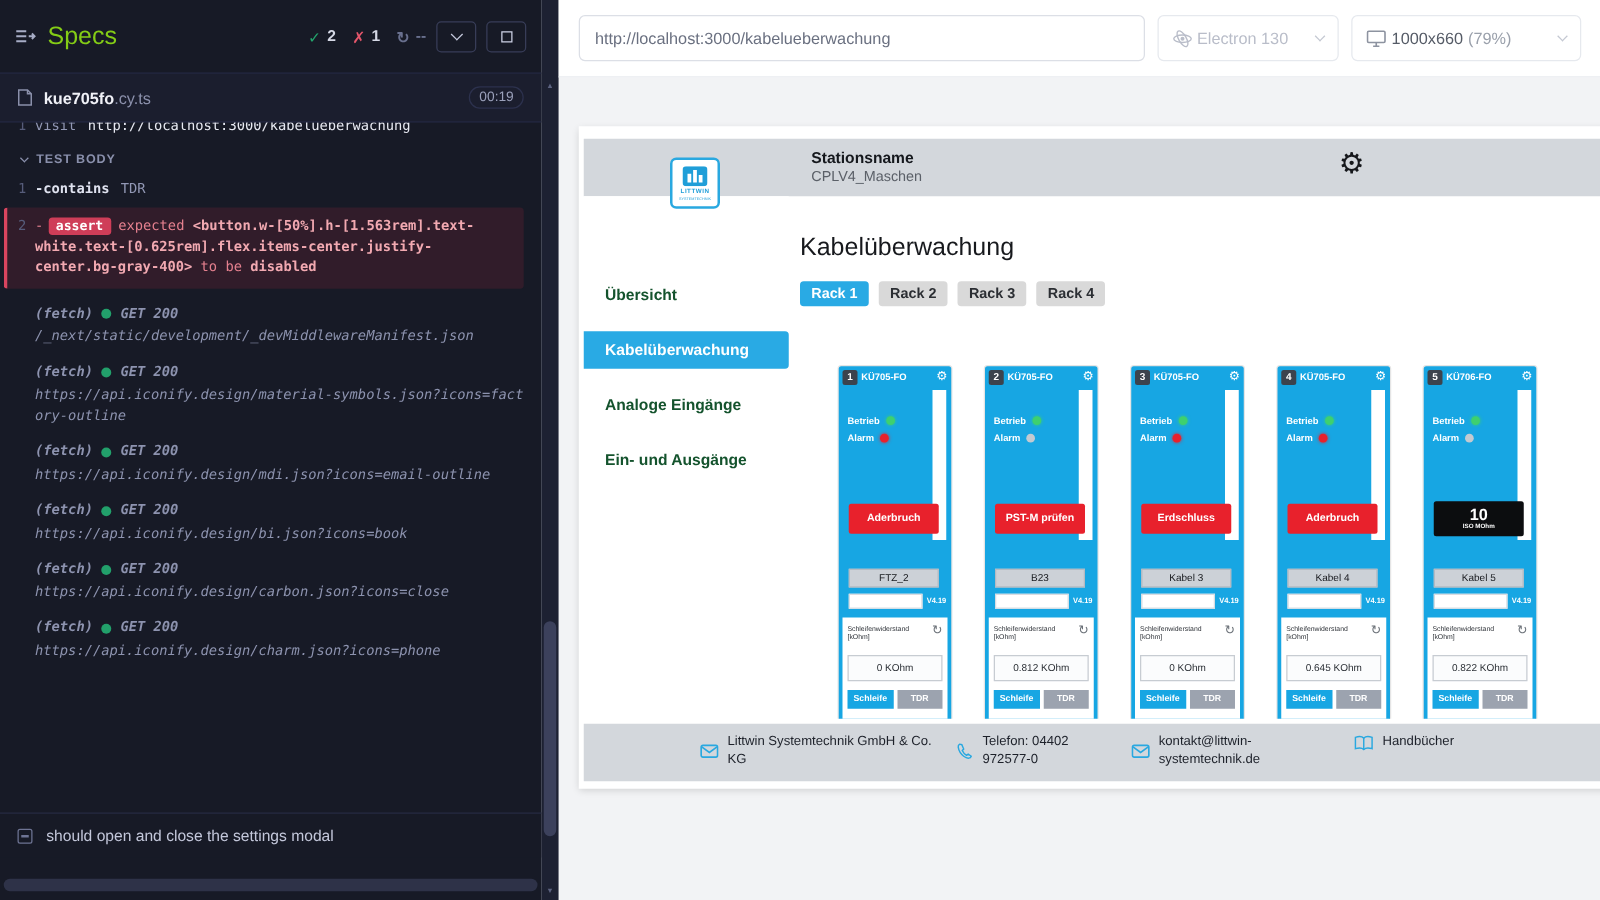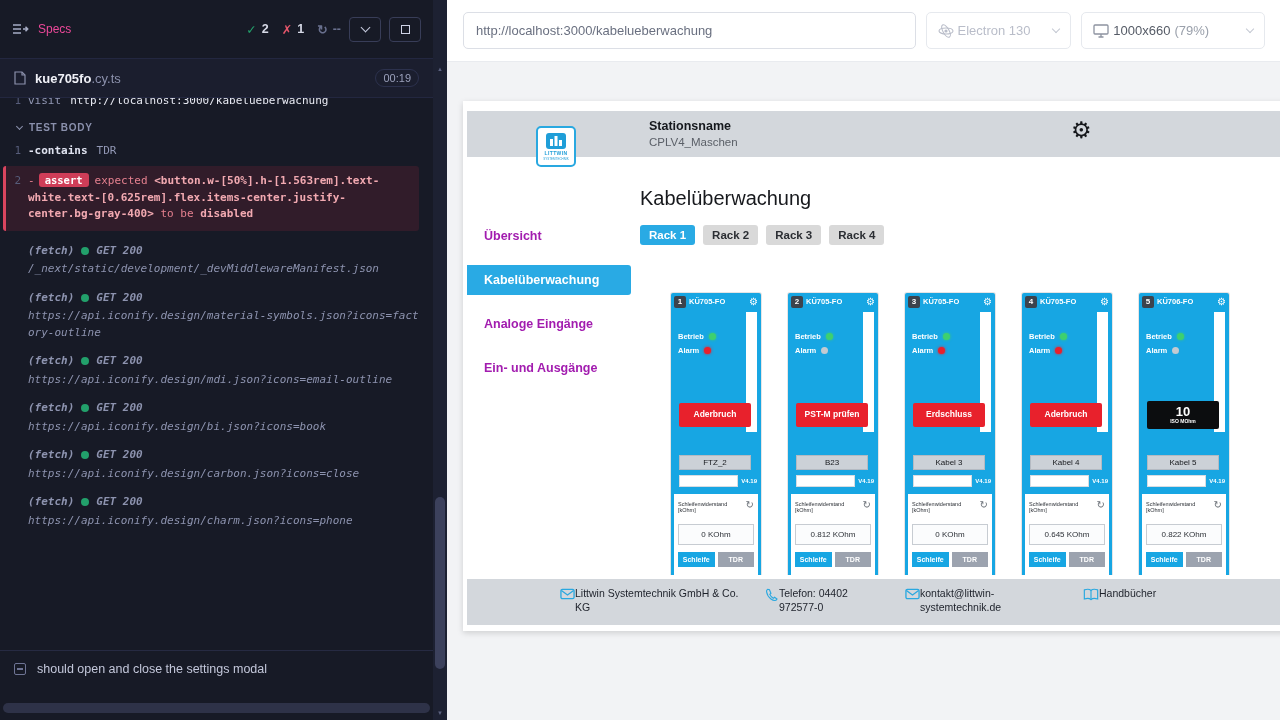--- a/index.html
+++ b/index.html
@@ -2,21 +2,21 @@
 <html><head>
 <meta charset="utf-8">
 <style>
   * { box-sizing:border-box; margin:0; padding:0; }
   html,body { width:1280px; height:720px; overflow:hidden; }
   body { position:relative; background:#f2f3f5; font-family:"Liberation Sans",sans-serif; }
 
   
   .runner { position:absolute; left:0; top:0; width:433px; height:720px; background:#171a26; color:#d5d8e4; }
   .runner-top { display:flex; align-items:center; height:58px; padding:0 12px; gap:8px; }
-  .specs { display:flex; align-items:center; gap:9px; color:#ec4899; font-size:12px; }
+  .specs { display:flex; align-items:center; gap:9px; color:#84cc16; font-size:20px; }
   .stats { margin-left:auto; display:flex; align-items:center; gap:13px; font-size:12.5px; }
   .st { display:flex; gap:5px; align-items:center; color:#d6d9e6; font-weight:700; }
   .st .g { font-weight:400; }
   .st.pass .g { color:#23a36c; }
   .st.fail .g { color:#e4566b; }
   .st.pend, .st.pend .g { color:#69708e; font-weight:600; }
   .icon-btn { width:32px; height:25px; border:1px solid #383d58; border-radius:4px; background:transparent; display:flex; align-items:center; justify-content:center; color:#c6cade; cursor:pointer; }
   .chev { width:7px; height:7px; border-right:1.6px solid currentColor; border-bottom:1.6px solid currentColor; transform:rotate(45deg); display:inline-block; margin-top:-4px; }
   .sq { width:9px; height:9px; border:1.6px solid #ced2e6; display:inline-block; }
 
@@ -76,21 +76,21 @@
   .station { position:absolute; left:182px; top:8px; }
   .station-label { font-size:12.5px; font-weight:700; color:#15181d; }
   .station-value { font-size:11.5px; color:#5b6068; margin-top:3px; }
   .header-gear { position:absolute; left:604px; top:6px; font-size:23px; color:#16181c; cursor:pointer; }
   .logout { position:absolute; right:15px; top:9px; height:28px; padding:0 13px; background:#29b2ea; color:#fff; border:none; border-radius:4px; font-size:12.5px; font-family:inherit; cursor:pointer; }
   .logo { position:absolute; left:73px; top:25px; width:40px; height:41px; background:#fff; border:2px solid #29a8e0; border-radius:5px; display:flex; flex-direction:column; align-items:center; justify-content:center; gap:1px; z-index:2; }
   .logo-text { font-size:5px; font-weight:700; color:#1f9ed8; letter-spacing:.4px; }
   .logo-sub { font-size:3px; color:#1f9ed8; }
 
   .app-nav { position:absolute; left:4px; top:56px; width:164px; bottom:56px; background:#fff; padding-top:64px; }
-  .nav-item { height:30px; display:flex; align-items:center; padding-left:17px; font-size:12.5px; font-weight:700; color:#a21caf; margin-bottom:14px; cursor:pointer; }
+  .nav-item { height:30px; display:flex; align-items:center; padding-left:17px; font-size:12.5px; font-weight:700; color:#14532d; margin-bottom:14px; cursor:pointer; }
   .nav-item.active { background:#29aae4; color:#fff; border-radius:0 3px 3px 0; }
 
   .app-main { position:absolute; left:168px; top:56px; right:4px; bottom:56px; overflow:hidden; padding:30px 0 0 9px; }
   .page-title { font-size:20px; font-weight:500; color:#17191d; }
   .tabs { display:flex; gap:8px; margin-top:15px; }
   .tab { height:20px; padding:0 9px; display:flex; align-items:center; font-size:11.5px; font-weight:700; border-radius:3px; background:#d9d9d9; color:#2b2e33; cursor:pointer; }
   .tab.active { background:#29aae4; color:#fff; }
 
   .cards { display:flex; gap:27px; margin:48px 0 0 31px; }
   .card { position:relative; width:90px; height:340px; background:#17a6e3; border-radius:2px; flex:none; box-shadow:0 0 0 1px rgba(0,0,0,.1); }
@@ -118,21 +118,21 @@
   .meas-label-row { display:flex; align-items:flex-start; }
   .meas-label { font-size:5.5px; color:#2c3036; }
   .meas-refresh { margin-left:auto; font-size:10px; color:#6b7178; line-height:.8; cursor:pointer; }
   .meas-value { margin-top:11px; height:21px; border:1px solid #c7ccd2; background:#fbfcfd; display:flex; align-items:center; justify-content:center; font-size:8px; color:#2c3036; }
   .meas-btns { display:flex; gap:3px; margin-top:7px; }
   .mbtn { flex:1; height:15px; display:flex; align-items:center; justify-content:center; font-size:7px; font-weight:700; color:#fff; border:none; font-family:inherit; cursor:pointer; }
   .mbtn.schleife { background:#17a6e3; }
   .mbtn.tdr { background:#9ca3af; }
 
   .app-footer { position:absolute; left:4px; right:4px; bottom:6px; height:46px; background:#d3d7dc; }
-  .fitem { position:absolute; top:8px; display:flex; align-items:flex-start; font-size:10.5px; color:#1d212a; line-height:1.3; }
+  .fitem { position:absolute; top:8px; display:flex; gap:7px; align-items:center; font-size:10.5px; color:#1d212a; line-height:1.3; }
   .fi0 { left:93px; }  .fi0 .txt { max-width:180px; }
   .fi1 { left:298px; } .fi1 .txt { max-width:100px; }
   .fi2 { left:438px; } .fi2 .txt { max-width:155px; }
   .fi3 { left:616px; }
   .ficon { color:#29a8e0; flex:none; margin-top:1px; }
   .ficon svg { display:block; }
 </style>
 </head>
 <body>
 

